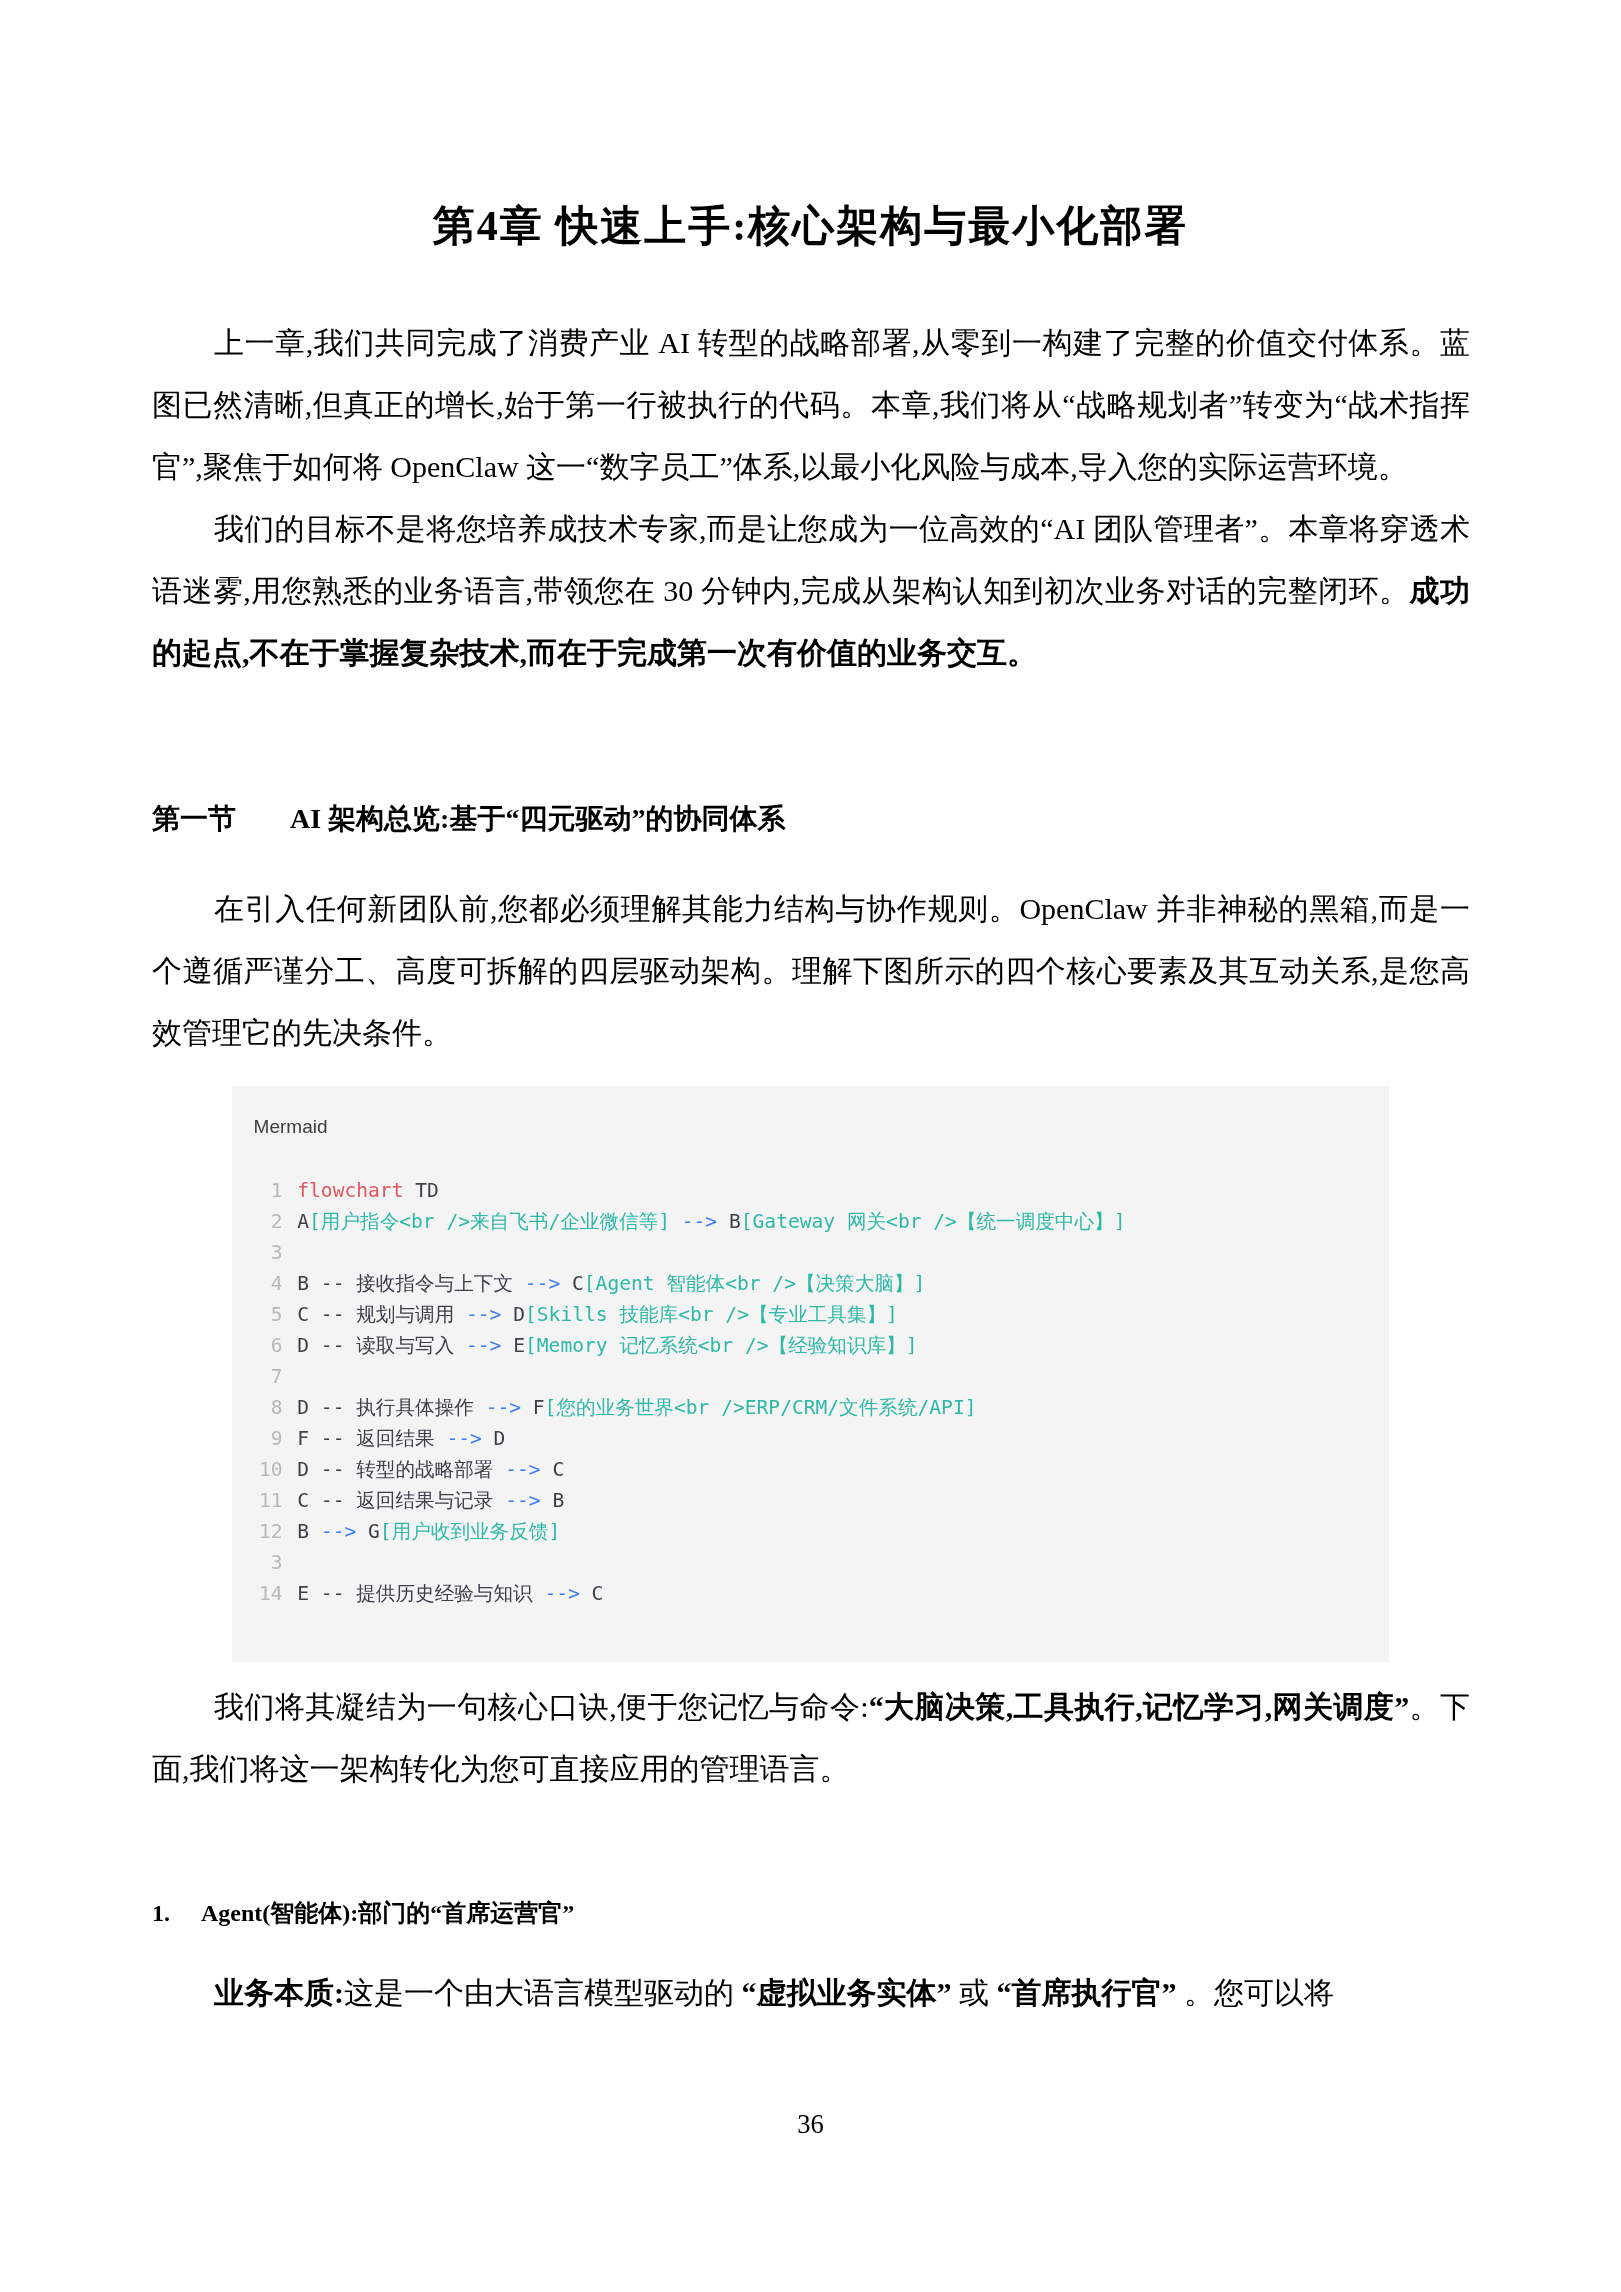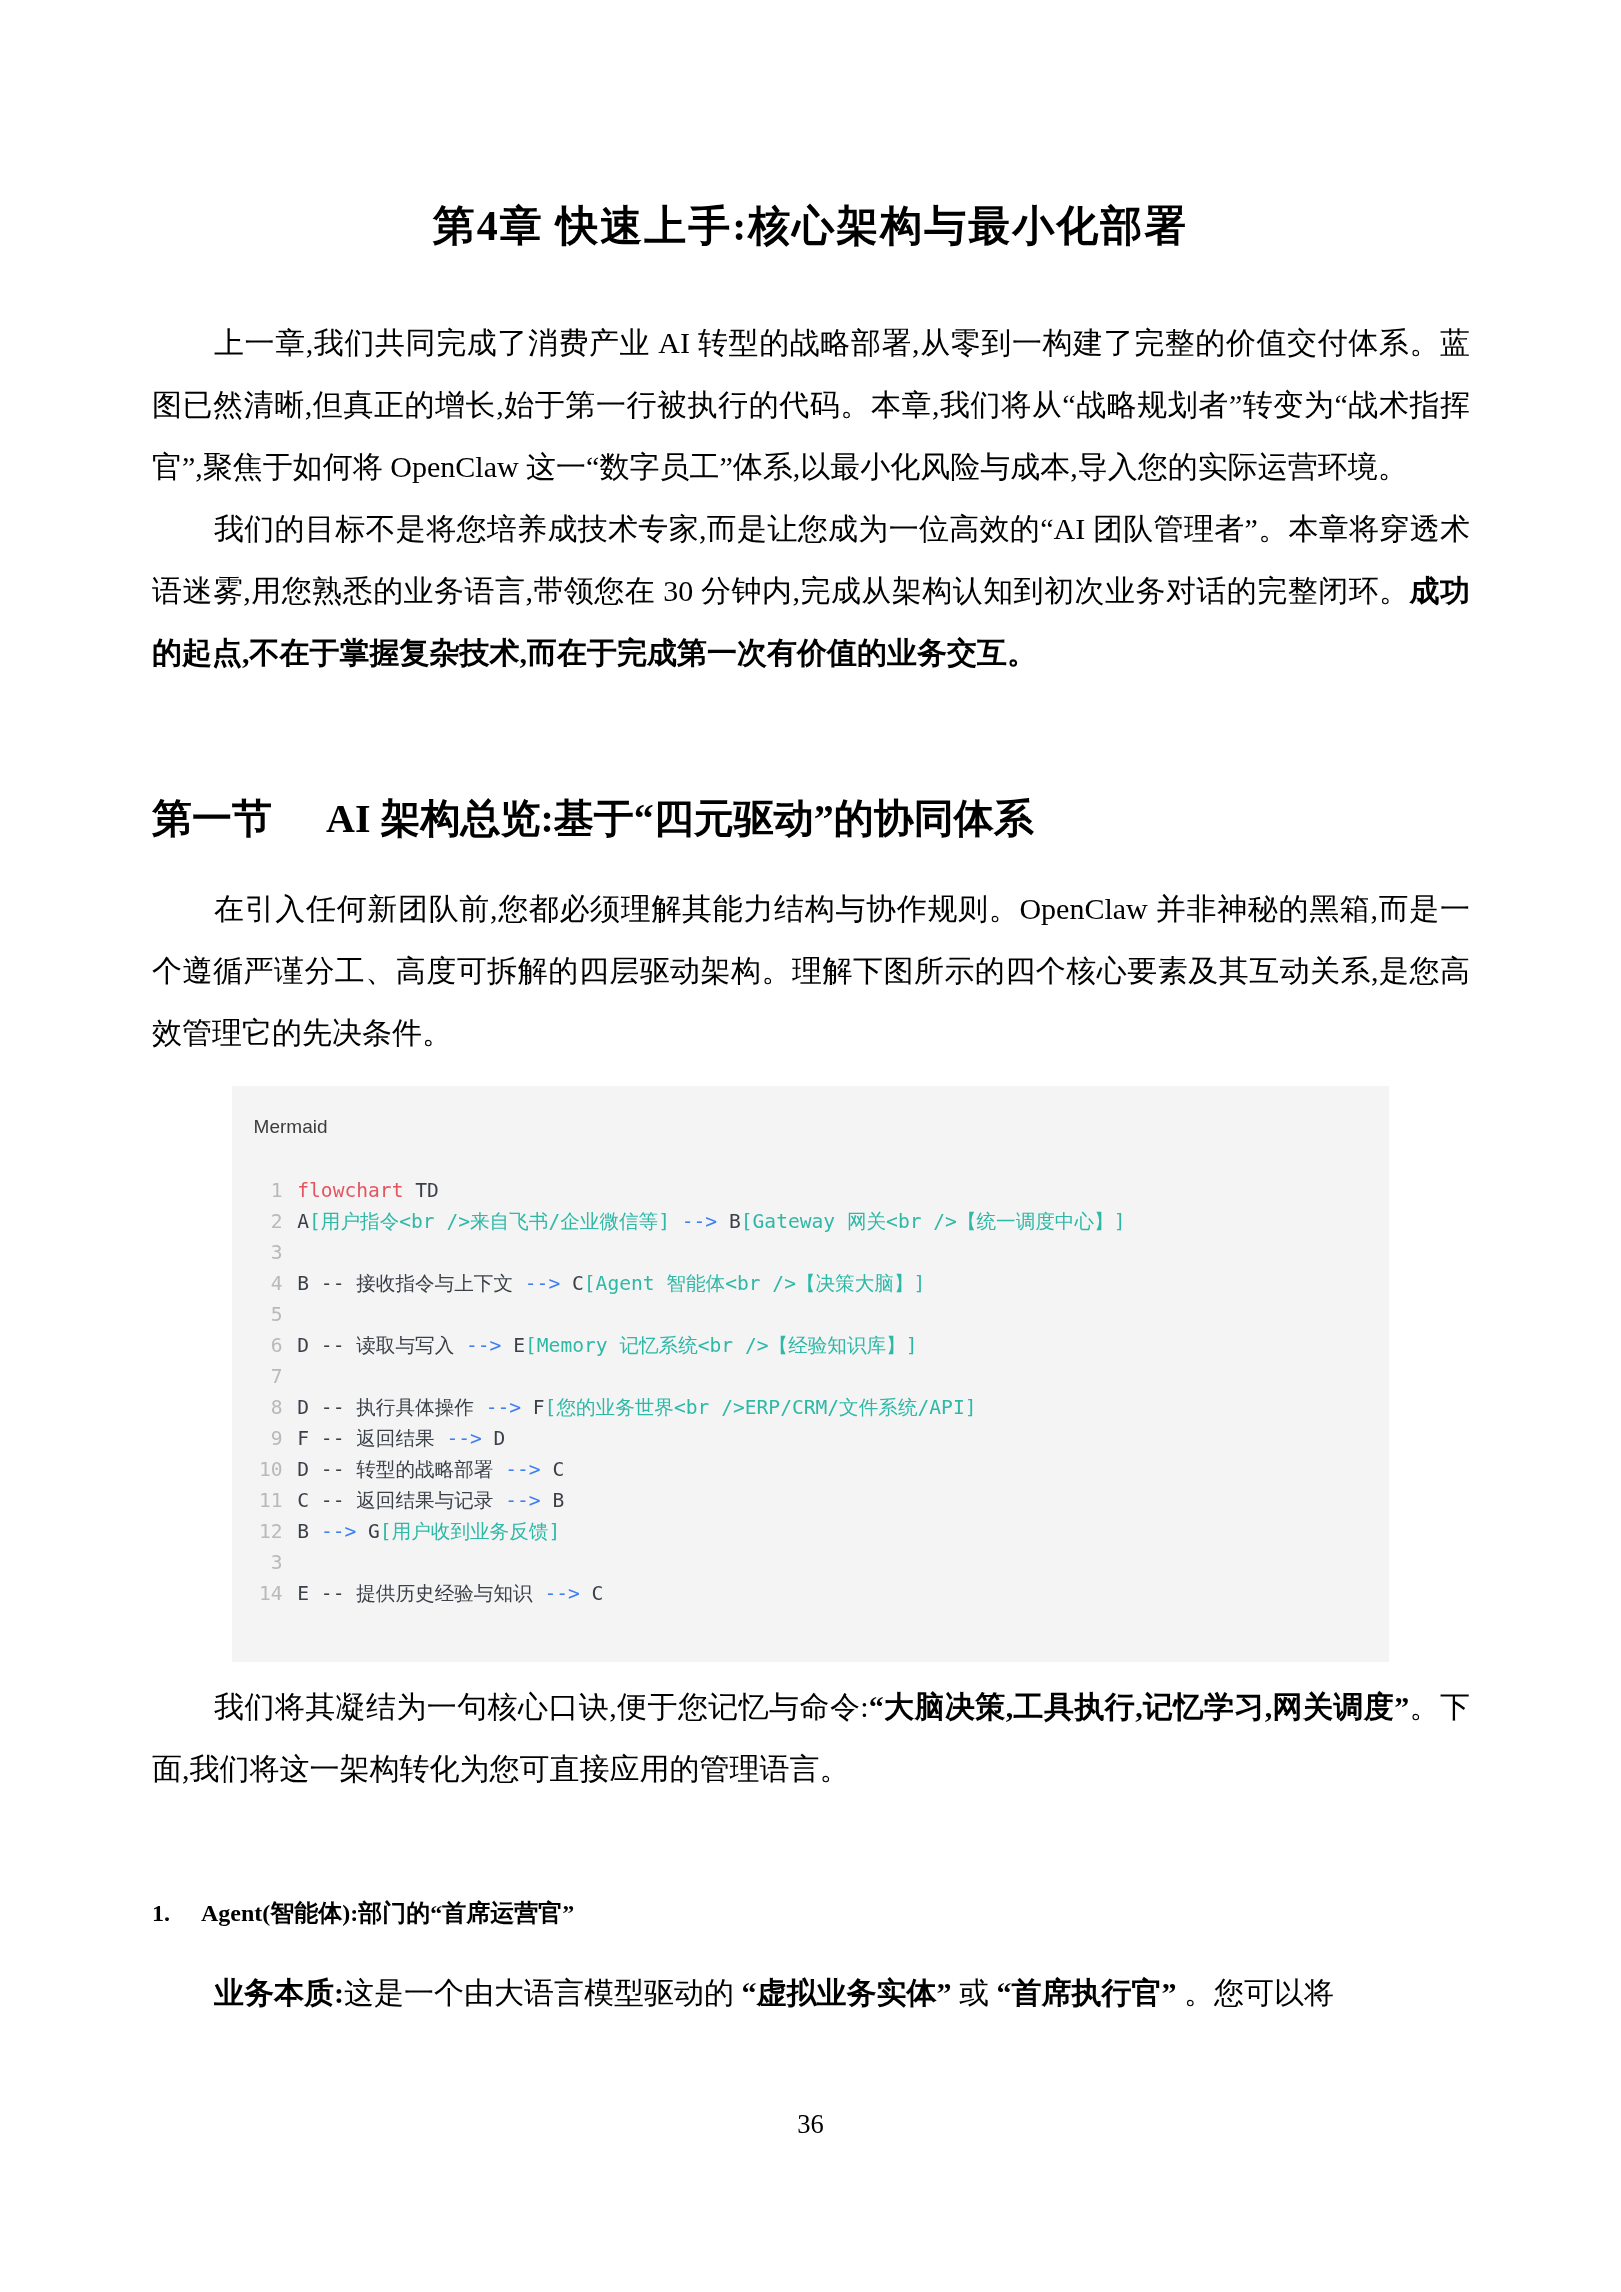--- a/index.html
+++ b/index.html
@@ -20,21 +20,21 @@
   .content { position:absolute; left:152px; top:312px; width:1318px; }
 
   .body-p {
     font-size:30px; line-height:62px; text-align:justify;
     text-justify:inter-ideograph;
   }
   .indent { text-indent:62px; }
   .body-p b { font-weight:bold; }
 
   .section-heading {
-    margin-top:110px; font-size:40px; font-weight:bold; line-height:49px;
+    margin-top:110px; font-size:28px; font-weight:bold; line-height:49px;
   }
   .sec-num { margin-right:54px; }
 
   .para-after-heading { margin-top:35px; }
 
   .code-block {
     margin-top:21.6px; margin-left:80px; width:1157px;
     background:#f4f4f4; padding:25.5px 23.5px 53px 21.6px;
   }
   .code-label {
@@ -87,21 +87,21 @@
 
     <p class="body-p indent para-after-heading"><span>在引入任何新团队前,您都必须理解其能力结构与协作规则。OpenClaw 并非神秘的黑箱,而是一个遵循严谨分工、高度可拆解的四层驱动架构。理解下图所示的四个核心要素及其互动关系,是您高效管理它的先决条件。</span></p>
 
     <div class="code-block">
       <div class="code-label">Mermaid</div>
       <div class="code-lines">
           <div class="code-line"><span class="ln">1</span><span><span class="tok-kw">flowchart</span><span class="tok-plain"> TD</span></span></div>
           <div class="code-line"><span class="ln">2</span><span><span class="tok-plain">A</span><span class="tok-str">[用户指令&lt;br /&gt;来自飞书/企业微信等]</span><span class="tok-plain"> </span><span class="tok-op">--&gt;</span><span class="tok-plain"> B</span><span class="tok-str">[Gateway 网关&lt;br /&gt;【统一调度中心】]</span></span></div>
           <div class="code-line"><span class="ln">3</span><span>&nbsp;</span></div>
           <div class="code-line"><span class="ln">4</span><span><span class="tok-plain">B -- 接收指令与上下文 </span><span class="tok-op">--&gt;</span><span class="tok-plain"> C</span><span class="tok-str">[Agent 智能体&lt;br /&gt;【决策大脑】]</span></span></div>
-          <div class="code-line"><span class="ln">5</span></div>
+          <div class="code-line"><span class="ln">5</span><span><span class="tok-plain">C -- 规划与调用 </span><span class="tok-op">--&gt;</span><span class="tok-plain"> D</span><span class="tok-str">[Skills 技能库&lt;br /&gt;【专业工具集】]</span></span></div>
           <div class="code-line"><span class="ln">6</span><span><span class="tok-plain">D -- 读取与写入 </span><span class="tok-op">--&gt;</span><span class="tok-plain"> E</span><span class="tok-str">[Memory 记忆系统&lt;br /&gt;【经验知识库】]</span></span></div>
           <div class="code-line"><span class="ln">7</span><span>&nbsp;</span></div>
           <div class="code-line"><span class="ln">8</span><span><span class="tok-plain">D -- 执行具体操作 </span><span class="tok-op">--&gt;</span><span class="tok-plain"> F</span><span class="tok-str">[您的业务世界&lt;br /&gt;ERP/CRM/文件系统/API]</span></span></div>
           <div class="code-line"><span class="ln">9</span><span><span class="tok-plain">F -- 返回结果 </span><span class="tok-op">--&gt;</span><span class="tok-plain"> D</span></span></div>
           <div class="code-line"><span class="ln">10</span><span><span class="tok-plain">D -- 转型的战略部署 </span><span class="tok-op">--&gt;</span><span class="tok-plain"> C</span></span></div>
           <div class="code-line"><span class="ln">11</span><span><span class="tok-plain">C -- 返回结果与记录 </span><span class="tok-op">--&gt;</span><span class="tok-plain"> B</span></span></div>
           <div class="code-line"><span class="ln">12</span><span><span class="tok-plain">B </span><span class="tok-op">--&gt;</span><span class="tok-plain"> G</span><span class="tok-str">[用户收到业务反馈]</span></span></div>
           <div class="code-line"><span class="ln">3</span><span>&nbsp;</span></div>
           <div class="code-line"><span class="ln">14</span><span><span class="tok-plain">E -- 提供历史经验与知识 </span><span class="tok-op">--&gt;</span><span class="tok-plain"> C</span></span></div>
         </div>

